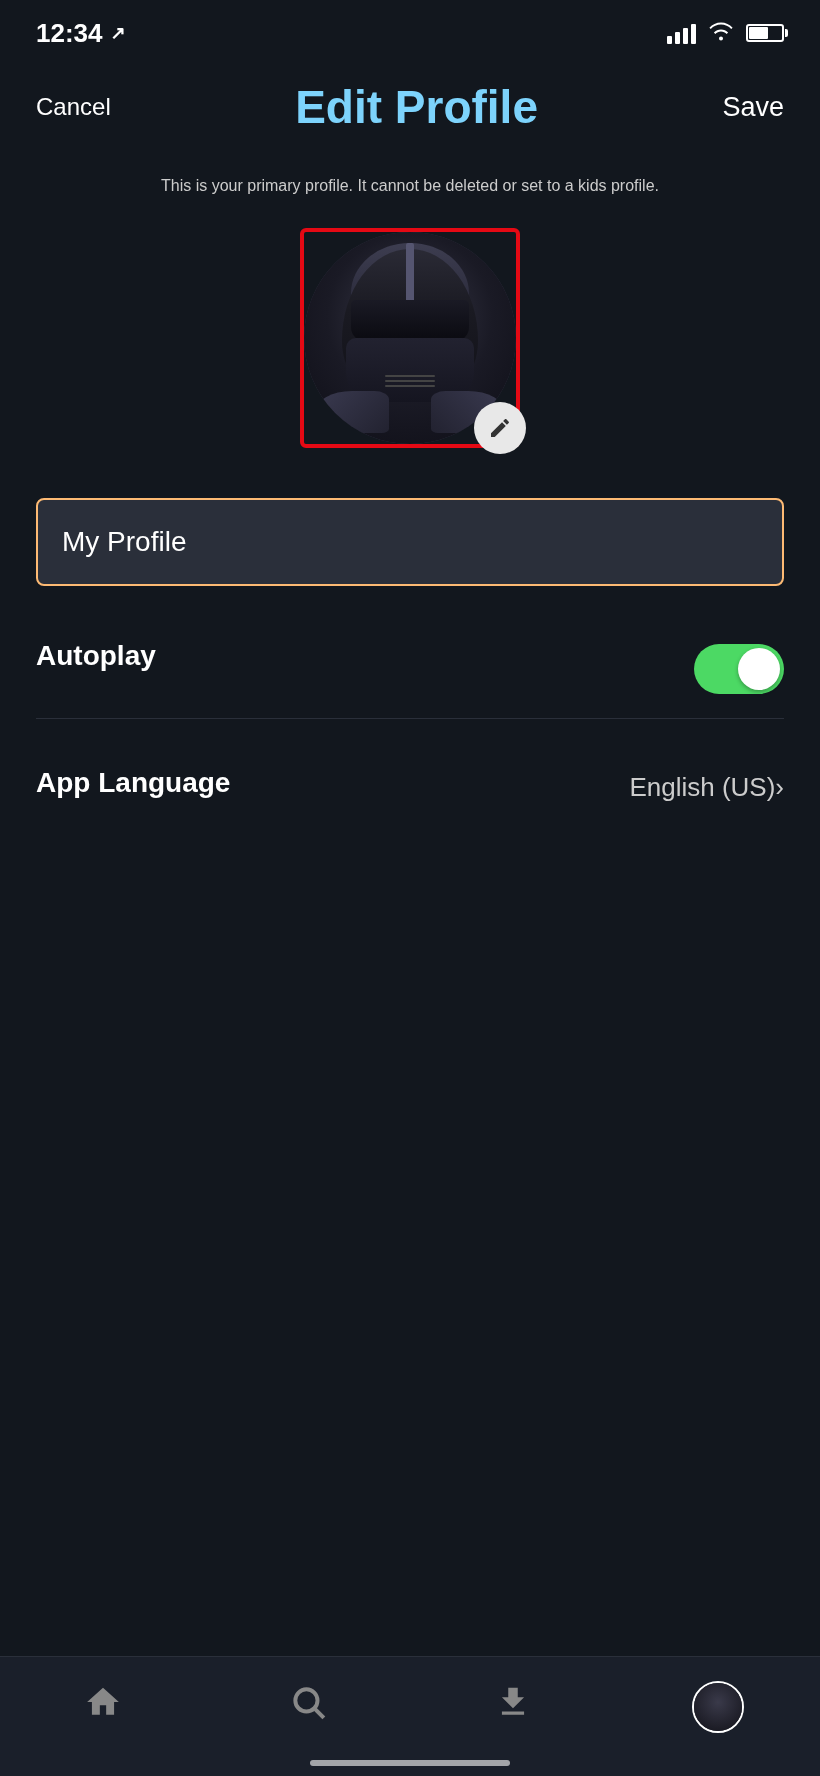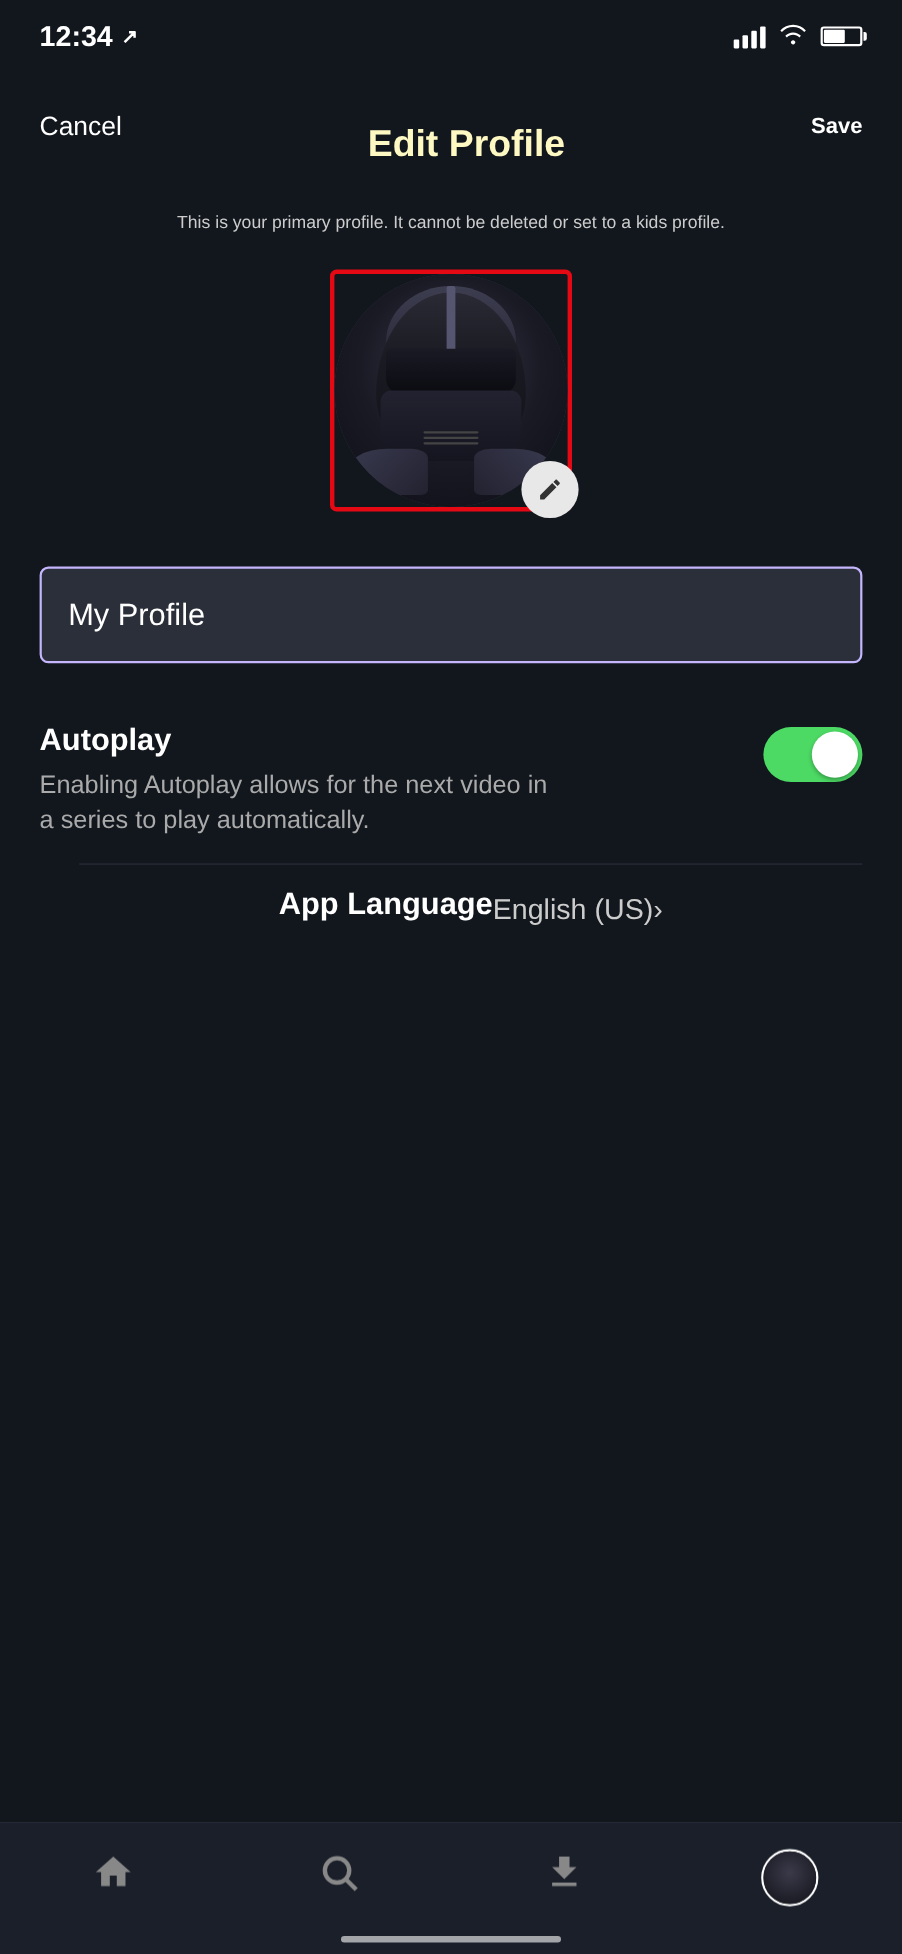--- a/index.html
+++ b/index.html
@@ -96,31 +96,30 @@
     }
 
     .nav-cancel {
       font-size: 24px;
       color: #fff;
       cursor: pointer;
       font-weight: 400;
     }
 
     .nav-title {
-      font-size: 34px;
+      font-size: 46px;
       font-weight: 700;
-      color: #fef9c3;
-      margin-top: 32px;
+      color: #7dd3fc;
     }
 
     .nav-save {
-      font-size: 20px;
+      font-size: 27px;
       color: #fff;
       cursor: pointer;
-      font-weight: 700;
+      font-weight: 400;
     }
 
     
     .profile-notice {
       text-align: center;
       font-size: 16px;
       color: #ccc;
       padding: 20px 60px 30px 60px;
       line-height: 1.5;
     }
@@ -273,21 +272,21 @@
 
     
     .profile-name-section {
       margin: 20px 36px 30px 36px;
     }
 
     .profile-name-input-wrapper {
       background: #2a2f3a;
       border-radius: 8px;
       padding: 0;
-      border: 2px solid #c4b5fd;
+      border: 2px solid #fdba74;
     }
 
     .profile-name-input {
       width: 100%;
       background: transparent;
       border: none;
       outline: none;
       color: #fff;
       font-size: 28px;
       padding: 26px 24px;
@@ -357,24 +356,23 @@
       height: 42px;
       border-radius: 50%;
       background: #fff;
       box-shadow: 0 2px 4px rgba(0,0,0,0.3);
       transition: right 0.3s;
     }
 
     
     .setting-language-row {
       display: flex;
-      justify-content: center;
-      align-items: center;
-      padding: 20px 0;
-      margin-left: 36px;
+      justify-content: space-between;
+      align-items: center;
+      padding: 48px 0;
     }
 
     .setting-language-value {
       display: flex;
       align-items: center;
       font-size: 26px;
       color: #ccc;
     }
 
     .chevron-right {
@@ -505,21 +503,20 @@
   <div class="profile-name-input-wrapper">
     <input class="profile-name-input" type="text" value="My Profile" placeholder="My Profile" style="">
   </div>
 </div>
 
 <div class="settings-section">
 
   <div class="setting-row">
     <div class="setting-label-group">
       <div class="setting-label">Autoplay</div>
-      <div class="setting-description">Enabling Autoplay allows for the next video in a series to play automatically.</div>
     </div>
     <div class="toggle-wrapper">
       <div class="toggle">
         <div class="toggle-thumb"></div>
       </div>
     </div>
   </div>
 
   <div class="setting-language-row setting-row-divider">
     <div class="setting-label">App Language</div>

